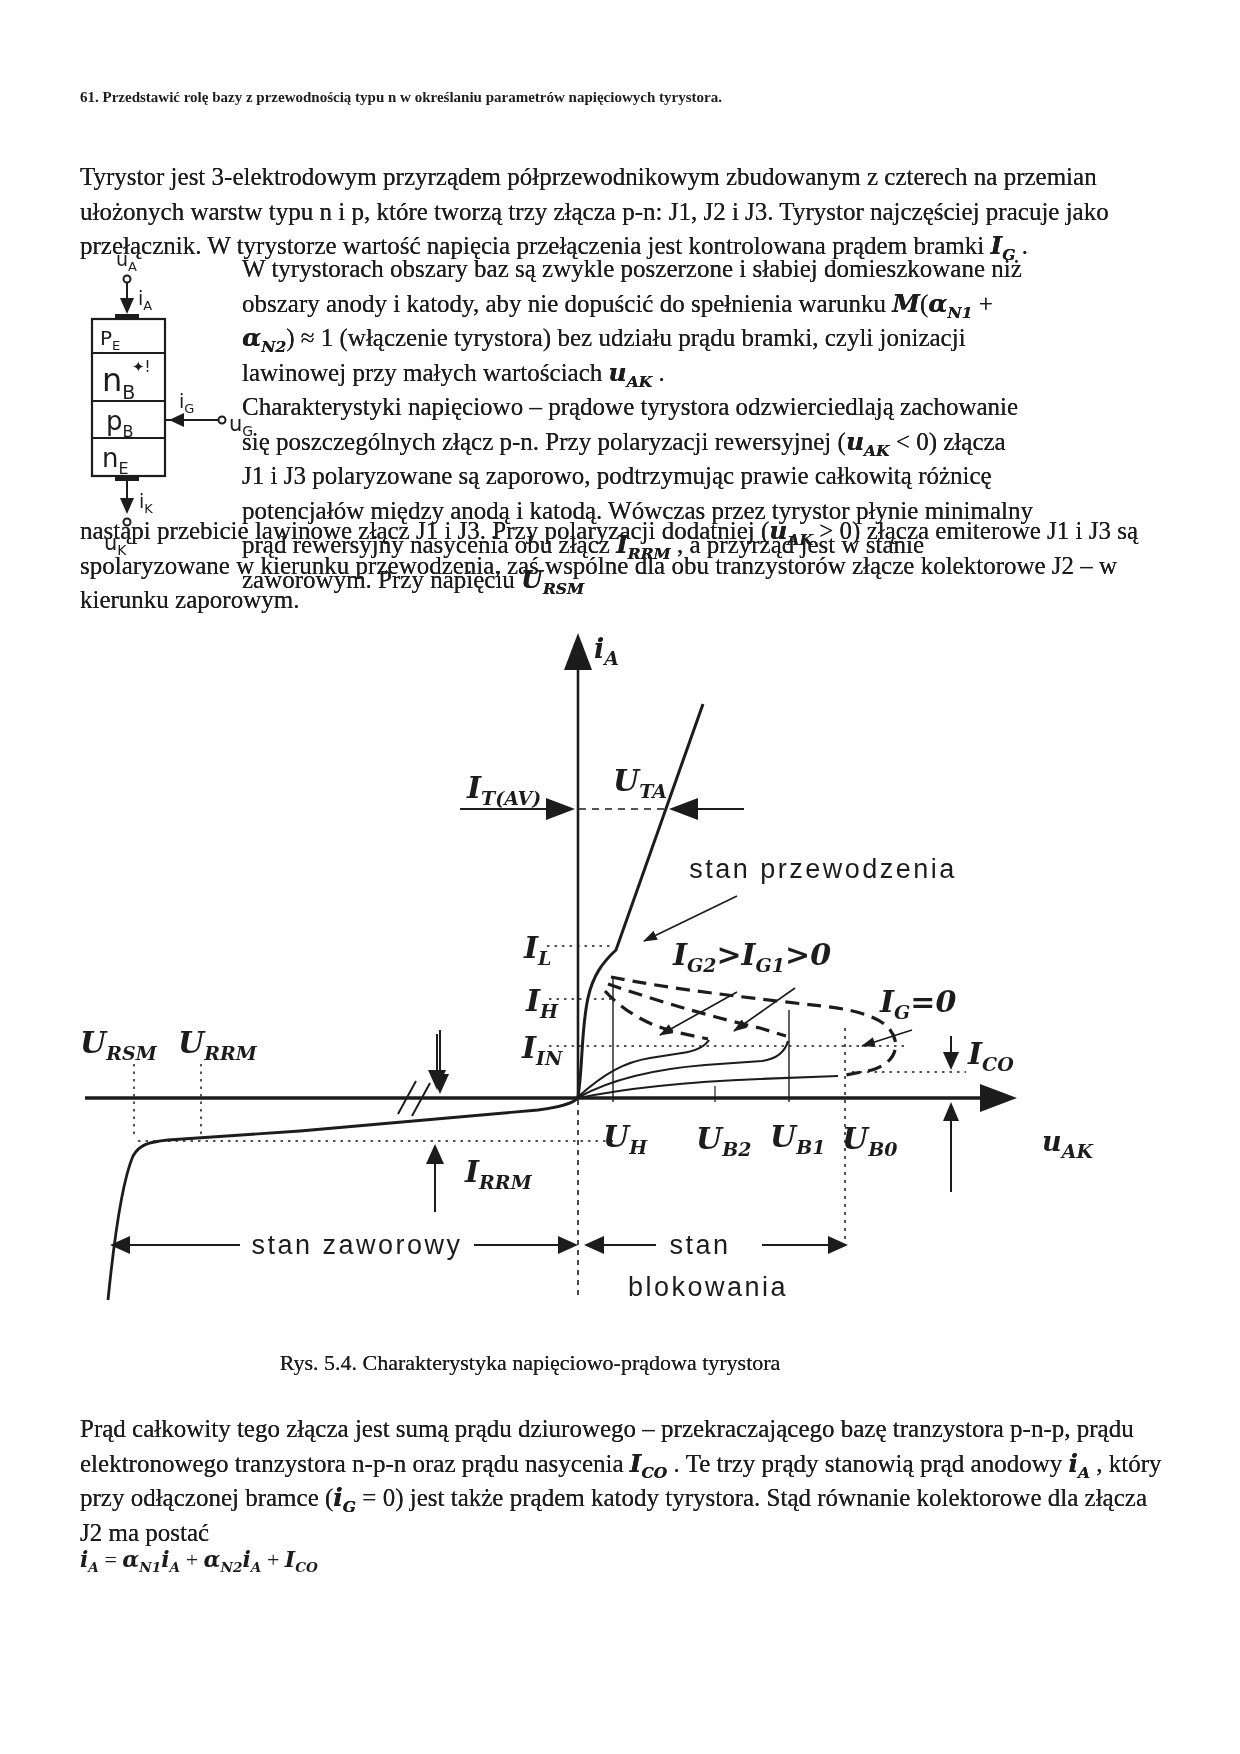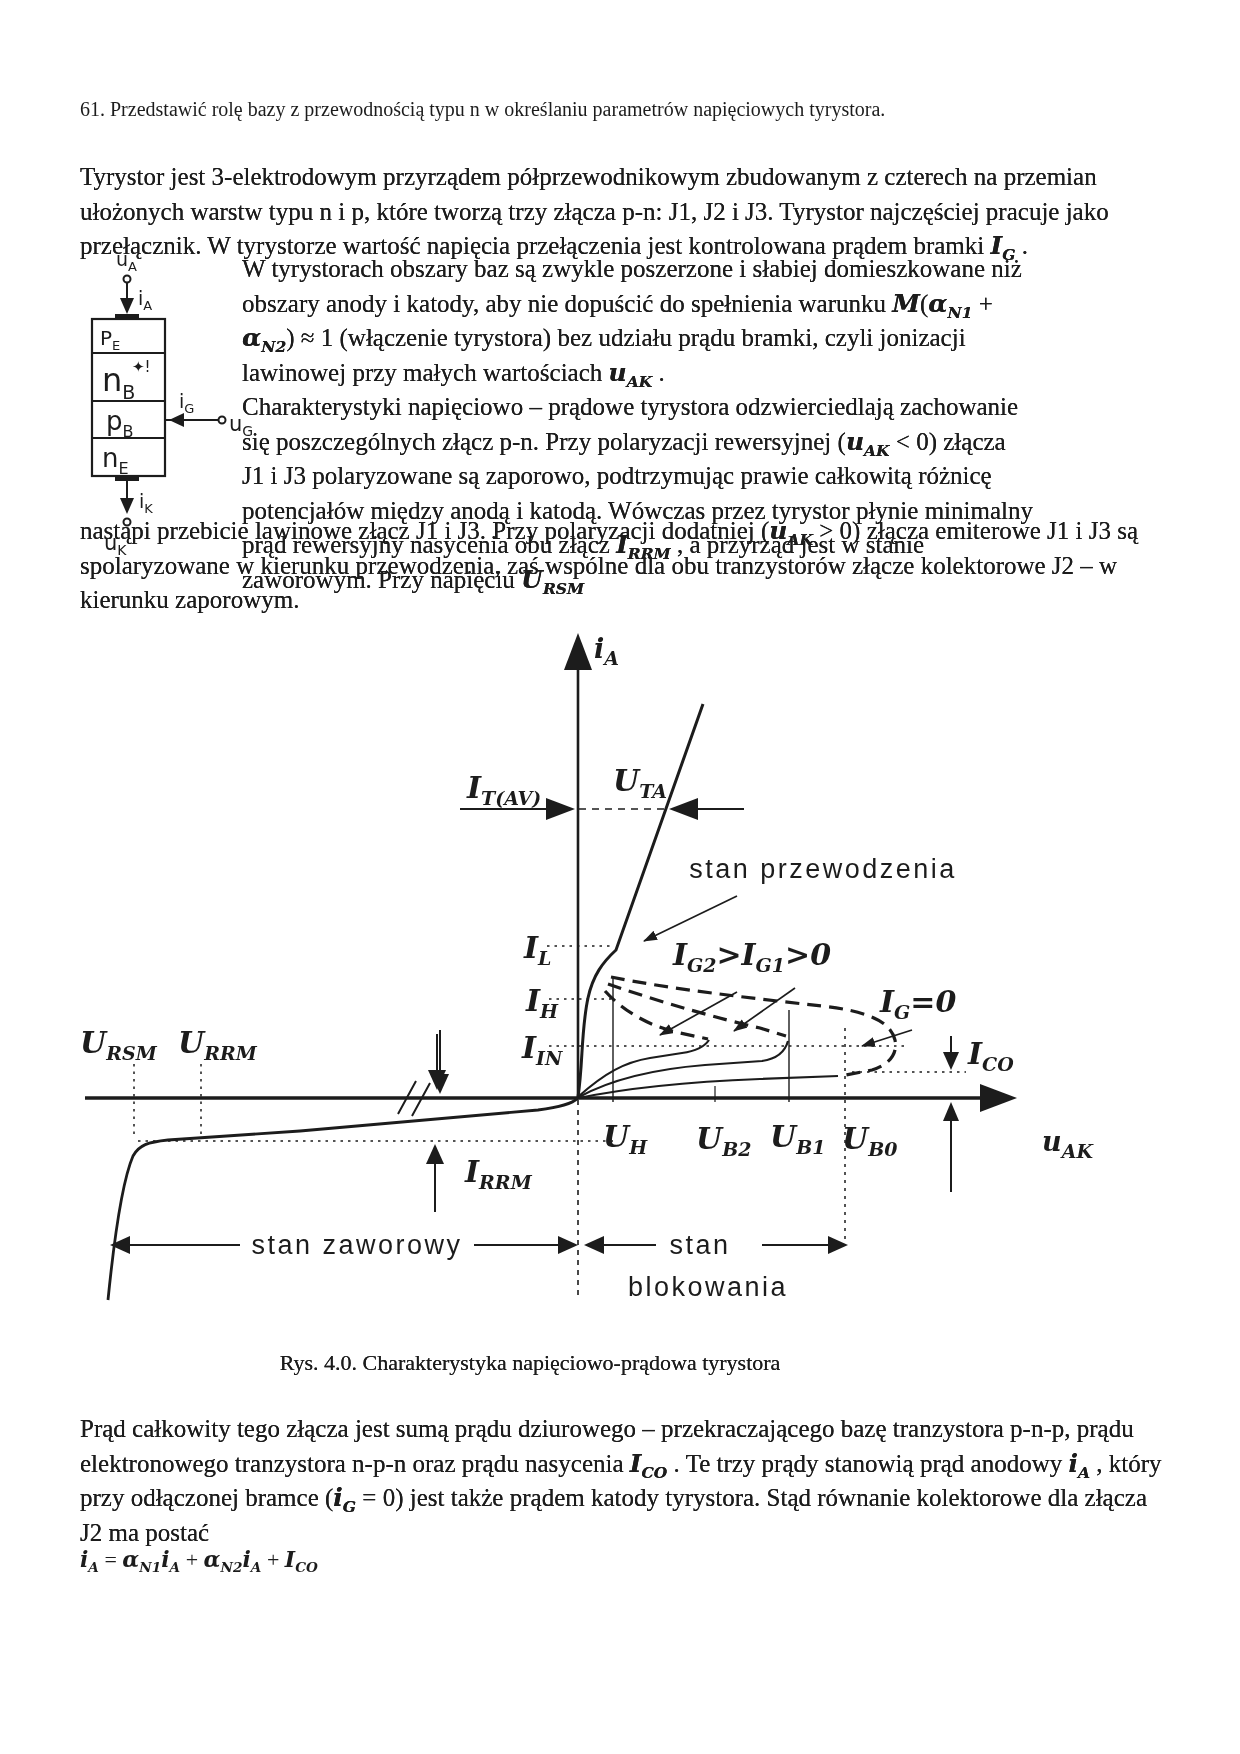--- a/index.html
+++ b/index.html
@@ -1,21 +1,21 @@
 <!DOCTYPE html>
 <html><head>
 <meta charset="utf-8">
 <style>
   html,body{margin:0;padding:0;background:#e8e8e8;}
   .page{
     position:relative;width:1240px;height:1754px;background:#ffffff;
     font-family:"Liberation Serif",serif;color:#1c1c1c;overflow:hidden;
   }
   .blk{position:absolute;}
-  .title{font-weight:normal;font-size:20px;line-height:31px;margin-top:12px;}
+  .title{font-weight:bold;font-size:15px;line-height:31px;}
   .body{font-size:25px;line-height:34.5px;text-shadow:0 0 .4px currentColor;}
   .body p{margin:0;}
   .mv{font-style:italic;font-weight:bold;font-family:"DejaVu Serif",serif;}
   sub.msub{font-size:62%;font-style:italic;font-weight:bold;line-height:0;font-family:"DejaVu Serif",serif;}
   .caption{font-size:22px;text-align:center;text-shadow:0 0 .4px currentColor;}
   .eq{font-size:22px;text-align:left;}
   
   text{fill:#1c1c1c;}
   .lbl{font-family:"DejaVu Serif",serif;font-style:italic;font-weight:bold;font-size:30px;}
   .lsub{font-size:19px;}
@@ -165,20 +165,20 @@
     <polygon points="788,645 768,636 768,654" fill="#1c1c1c"></polygon>
     <text class="state" x="640" y="654" text-anchor="middle">stan</text>
     <text class="state" x="648" y="696" text-anchor="middle">blokowania</text>
 
     <text class="lbl" x="543" y="547"><tspan>U</tspan><tspan class="lsub" dy="7">H</tspan></text>
     <text class="lbl" x="636" y="549"><tspan>U</tspan><tspan class="lsub" dy="7">B2</tspan></text>
     <text class="lbl" x="710" y="547"><tspan>U</tspan><tspan class="lsub" dy="7">B1</tspan></text>
     <text class="lbl" x="782" y="549"><tspan>U</tspan><tspan class="lsub" dy="7">B0</tspan></text>
   </svg>
 
-  <div class="blk caption" style="left:80px;top:1350px;width:900px;">Rys. 4.0. Charakterystyka napięciowo-prądowa tyrystora</div>
+  <div class="blk caption" style="left:80px;top:1350px;width:900px;">Rys. 5.4. Charakterystyka napięciowo-prądowa tyrystora</div>
 
   <div class="blk body" style="left:80px;top:1412px;width:1090px;">Prąd całkowity tego złącza jest sumą prądu dziurowego – przekraczającego bazę tranzystora p-n-p, prądu elektronowego tranzystora n-p-n oraz prądu nasycenia <span class="mv">I</span><sub class="msub">CO</sub> . Te trzy prądy stanowią prąd anodowy <span class="mv">i</span><sub class="msub">A</sub> , który przy odłączonej bramce (<span class="mv">i</span><sub class="msub">G</sub> = 0) jest także prądem katody tyrystora. Stąd równanie kolektorowe dla złącza J2 ma postać</div>
 
   <div class="blk eq" style="left:80px;top:1546px;width:1090px;"><span class="mv">i</span><sub class="msub">A</sub> = <span class="mv">α</span><sub class="msub">N1</sub><span class="mv">i</span><sub class="msub">A</sub> + <span class="mv">α</span><sub class="msub">N2</sub><span class="mv">i</span><sub class="msub">A</sub> + <span class="mv">I</span><sub class="msub">CO</sub></div>
 
 
 </div>
 
 </body></html>

